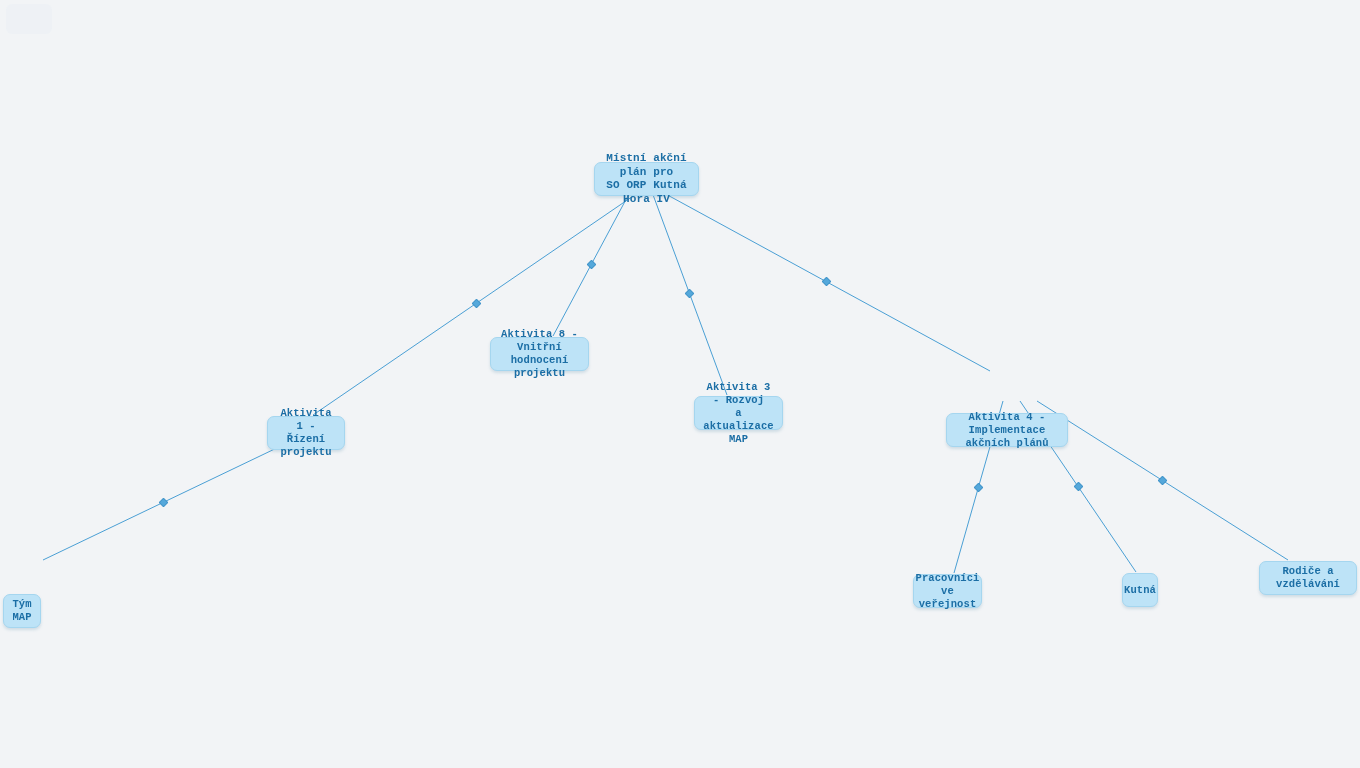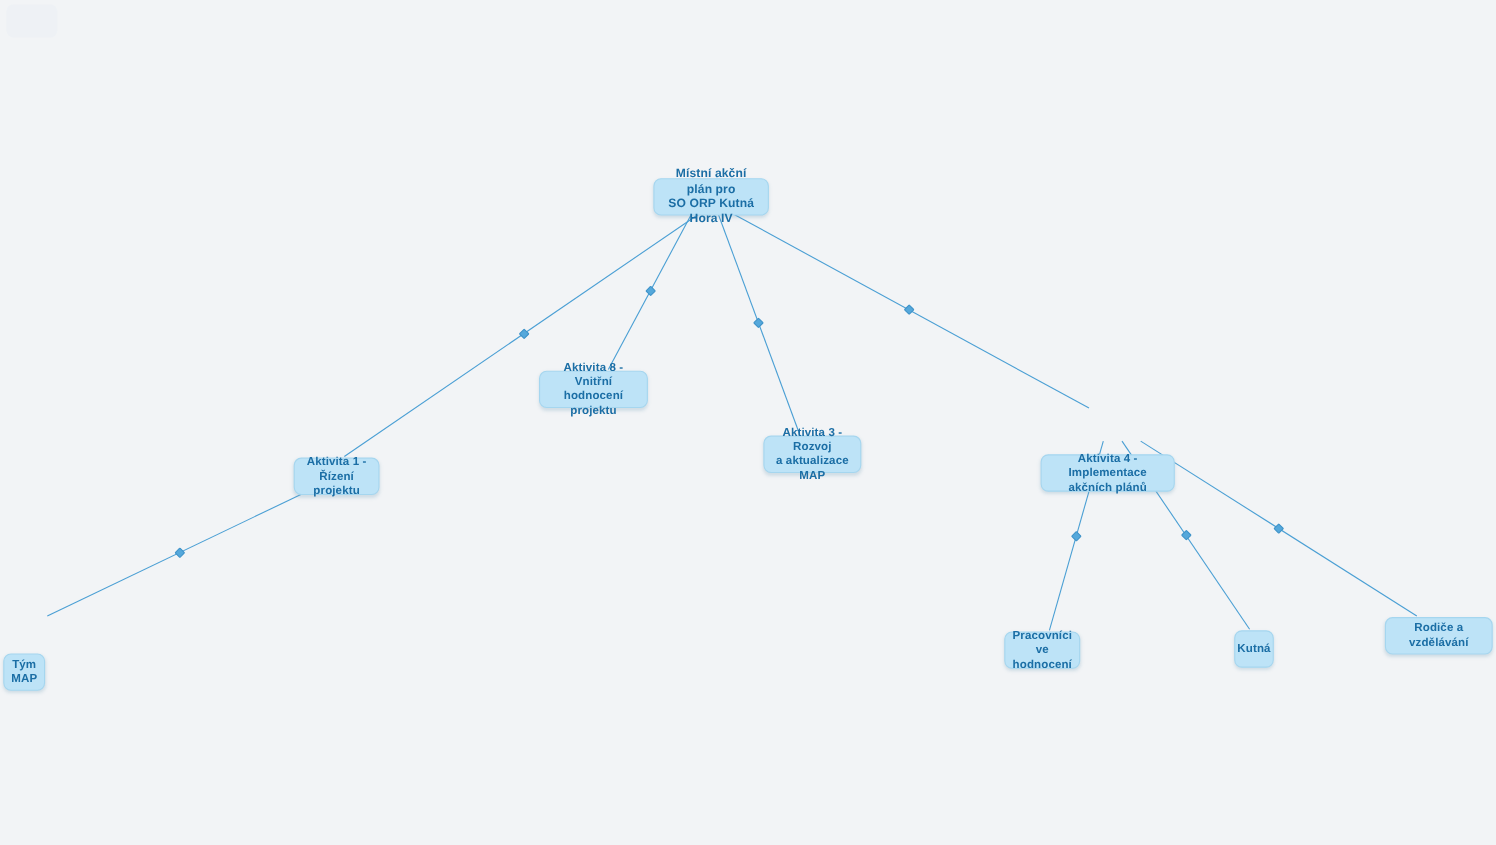--- a/index.html
+++ b/index.html
@@ -52,20 +52,21 @@
     border-radius: 7px;
     color: #1b6ea5;
     font-weight: bold;
     font-size: 10.5px;
     line-height: 13px;
     letter-spacing: 0.1px;
     padding: 16px 9px;
     box-shadow: 0 2px 3px rgba(120, 160, 185, 0.28);
     white-space: pre-line;
     user-select: none;
+    font-family: Liberation Mono, monospace;
   }
 
   .node.root {
     font-size: 11px;
     line-height: 13.5px;
   }
 
   .marker {
     position: absolute;
     width: 7px;
@@ -114,18 +115,18 @@
       <div class="node" style="left: 267px; top: 416px; width: 78px; height: 29px;">Aktivita 1 -
 Řízení projektu</div>
       <div class="node" style="left: 490px; top: 337px; width: 99px; height: 29px;">Aktivita 8 - Vnitřní
 hodnocení projektu</div>
       <div class="node" style="left: 694px; top: 396px; width: 89px; height: 29px;">Aktivita 3 - Rozvoj
 a aktualizace MAP</div>
       <div class="node" style="left: 946px; top: 372px; width: 122px; height: 29px; margin-top: 41px;">Aktivita 4 - Implementace
 akčních plánů</div>
       <div class="node" style="left: 3px; top: 594px; width: 38px; height: 22px;">Tým MAP</div>
       <div class="node" style="left: 913px; top: 574px; width: 69px; height: 29px;">Pracovníci ve
-hodnocení</div>
+veřejnost</div>
       <div class="node" style="left: 1122px; top: 573px; width: 36px; height: 22px;">Kutná</div>
       <div class="node" style="left: 1259px; top: 561px; width: 98px; height: 22px;">Rodiče a vzdělávání</div>
     </div>
 
 </div>
 
 </body></html>

